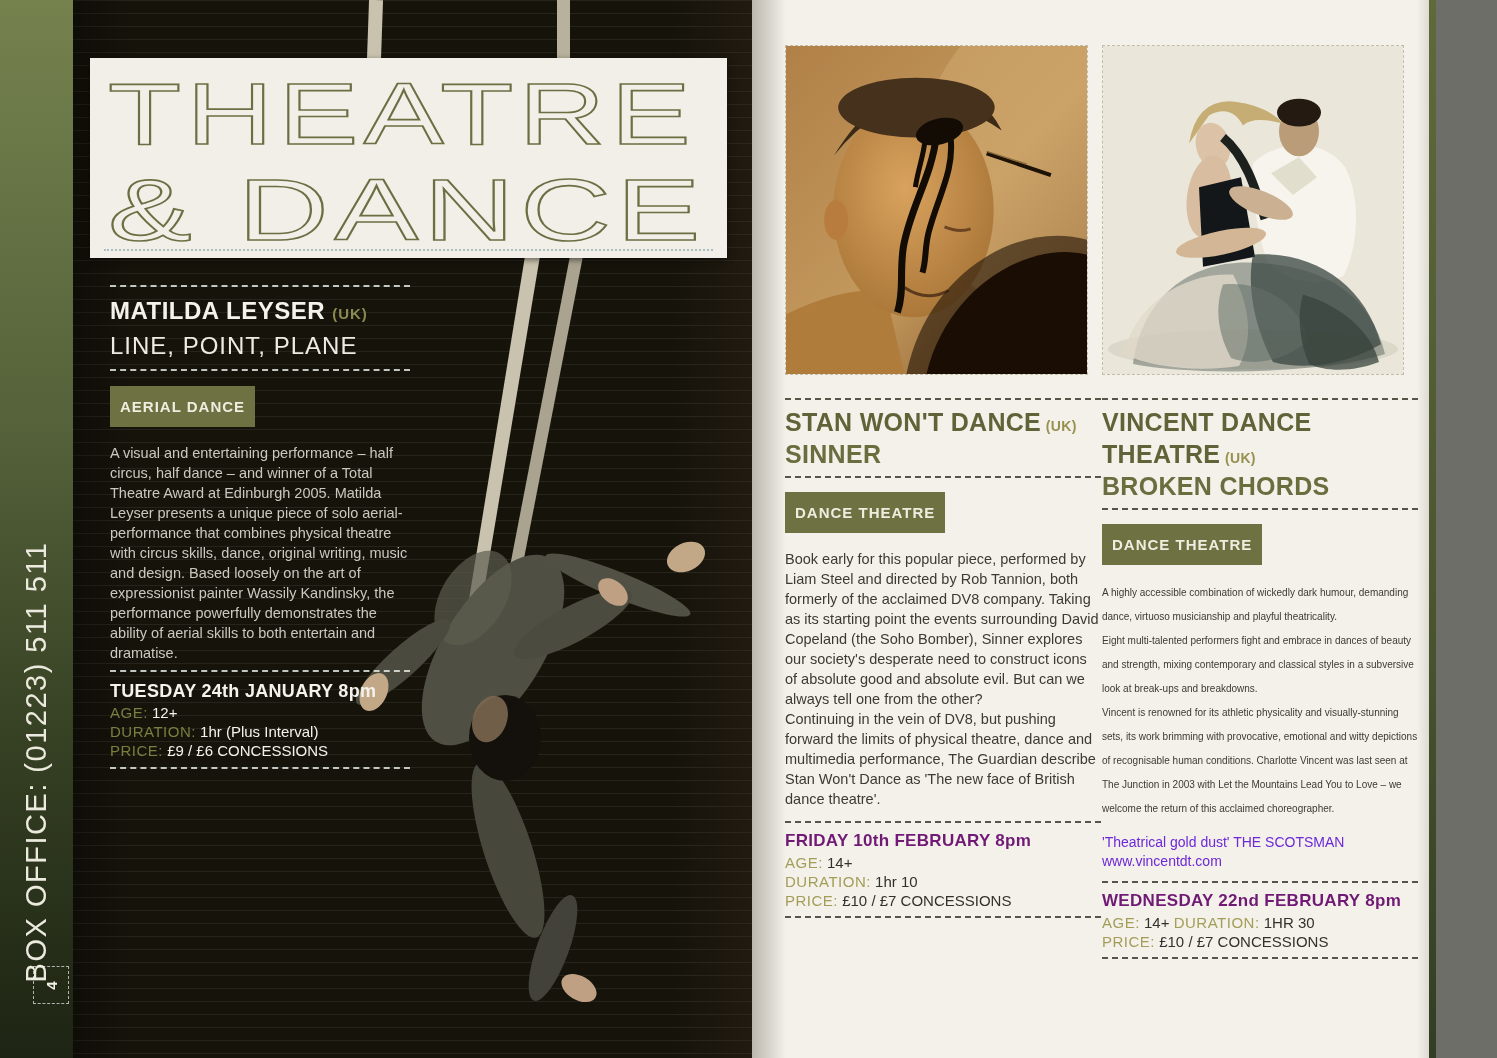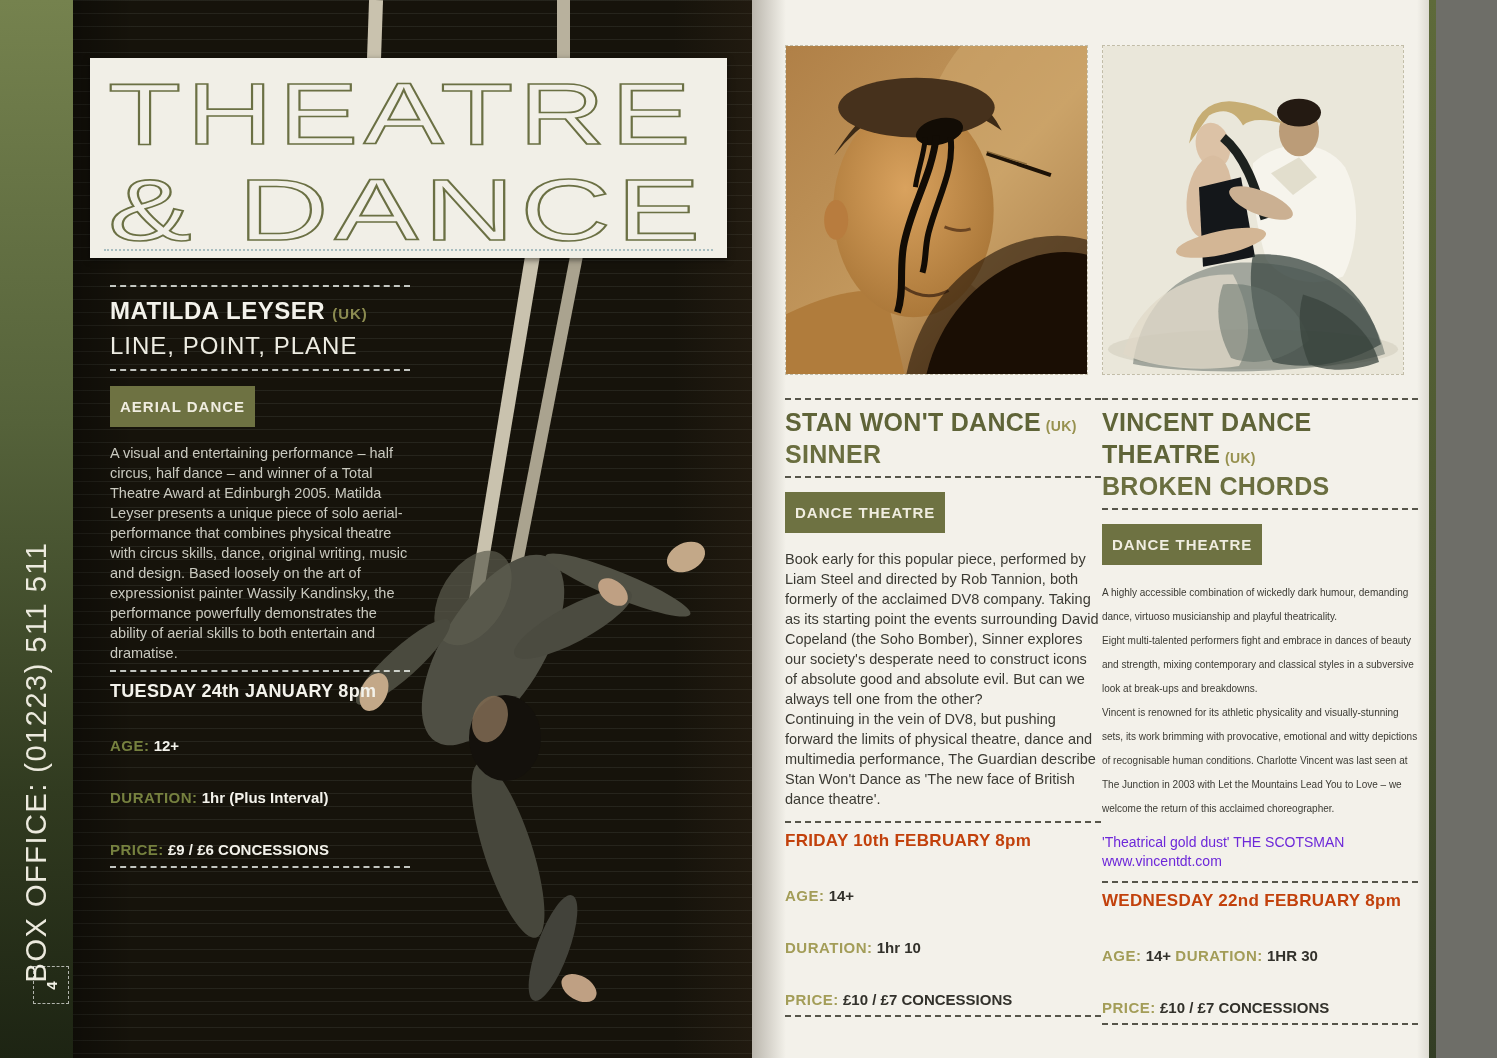--- a/index.html
+++ b/index.html
@@ -38,21 +38,21 @@
   .dash{height:0;border-top:2px dashed rgba(238,243,238,.8);margin:7px 0;}
   .artist-line{font-size:24px;font-weight:bold;color:#f3f2eb;letter-spacing:.5px;margin-top:4px;line-height:33px;}
   .artist-line .uk{font-size:15px;font-weight:bold;color:#8b8b50;letter-spacing:1px;}
   .show-line{font-size:24px;font-weight:normal;color:#edece2;letter-spacing:1px;line-height:32px;margin-bottom:6px;}
   .badge{display:inline-block;background:#6e7242;color:#f0ede0;font-size:15px;font-weight:bold;
          letter-spacing:1px;padding:12px 10px;margin:8px 0 6px;}
   .dark-body{font-size:14.5px;line-height:20px;color:#c9c9bf;white-space:pre-line;margin:10px 0 0;}
   .press-quote{font-size:14.5px;line-height:19px;color:#55623a;margin:2px 0 12px;}
   .event{margin:4px 0 4px;}
   .event .date{font-size:18px;font-weight:bold;color:#f3f2eb;letter-spacing:.3px;line-height:24px;}
-  .event .row{font-size:15px;font-weight:bold;line-height:19px;margin-top:33px;}
+  .event .row{font-size:15px;font-weight:normal;line-height:19px;}
   .event .lbl{color:#76813f;letter-spacing:.5px;}
   .dark-content .event .val{color:#f3f2eb;}
 
   
   .white-page{position:absolute;left:752px;top:0;width:677px;height:1058px;background:#f3f1ea;}
   .white-page::before{content:'';position:absolute;left:0;top:0;bottom:0;width:34px;
      background:linear-gradient(90deg,rgba(40,30,15,.28),rgba(40,30,15,0));}
   .white-page::after{content:'';position:absolute;right:0;top:0;bottom:0;width:12px;
      background:linear-gradient(270deg,rgba(60,55,35,.12),rgba(60,55,35,0));}
   .photo{position:absolute;top:45px;height:330px;border:1px dashed #c2bda8;box-sizing:border-box;}
@@ -62,21 +62,21 @@
   .col{position:absolute;top:392px;width:316px;}
   .col.c1{left:33px;}
   .col.c2{left:350px;}
   .col .dash{border-top:2px dashed #56554a;margin:6px 0;}
   .heading{color:#5f6438;letter-spacing:.3px;}
   .heading .company{font-size:25px;font-weight:bold;line-height:32px;}
   .heading .uk{font-size:14px;font-weight:bold;color:#97914f;}
   .heading .show{font-size:25px;font-weight:bold;color:#6a6e3f;line-height:32px;}
   .light-body{font-size:14.5px;line-height:20px;color:#3b3a33;white-space:pre-line;margin:10px 0 12px;}
   .col .press-quote{color:#6d28d9;font-size:14px;line-height:19px;margin:12px 0 10px;}
-  .col .event .date{color:#c2410c;font-size:17px;}
+  .col .event .date{color:#701a75;font-size:17px;}
   .col .event .row{font-size:15px;}
   .col .event .lbl{color:#a39d58;}
   .col .event .val{color:#32312b;}
 </style>
 </head>
 <body>
 
 <div class="sheet">
 
   <div class="dark-page">

